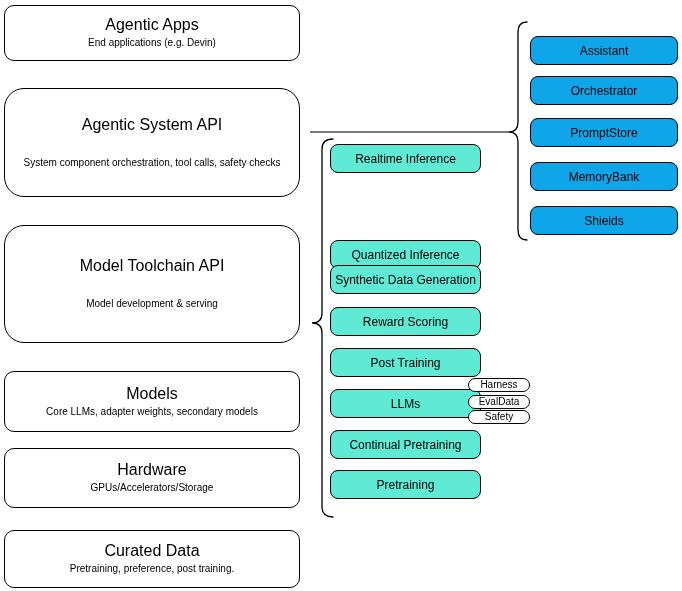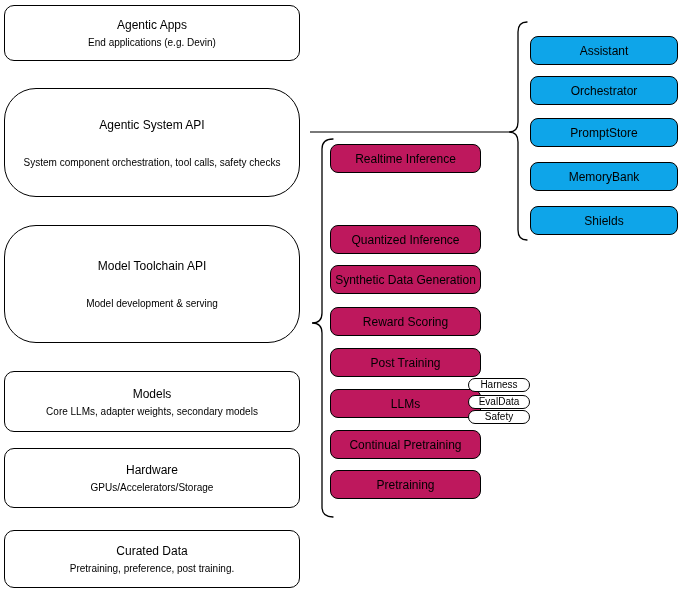--- a/index.html
+++ b/index.html
@@ -30,32 +30,32 @@
     border: 1px solid #000000;
     background: #ffffff;
     box-sizing: border-box;
     display: flex;
     flex-direction: column;
     align-items: center;
     justify-content: center;
     text-align: center;
   }
   .layer.r10 { border-radius: 10px; }
-  .layer.r27 { border-radius: 32px; gap: 20px; }
-  .layer .t { font-size: 12px; line-height: 16px; }
+  .layer.r27 { border-radius: 20px; gap: 20px; }
+  .layer .t { font-size: 16px; line-height: 16px; }
   .layer .s { font-size: 10px; line-height: 13px; margin-top: 3px; }
   
   .mid {
     position: absolute;
     left: 330px;
     width: 151px;
     height: 29px;
     border: 1px solid #000000;
     border-radius: 8px;
-    background: #be185d;
+    background: #5eead4;
     box-sizing: border-box;
     display: flex;
     align-items: center;
     justify-content: center;
     font-size: 12px;
     text-align: center;
   }
   
   .comp {
     position: absolute;
@@ -129,21 +129,21 @@
     <div class="t">Hardware</div>
     <div class="s">GPUs/Accelerators/Storage</div>
   </div>
 
   <div class="layer r10" style="top:530px;height:58px">
     <div class="t">Curated Data</div>
     <div class="s">Pretraining, preference, post training.</div>
   </div>
 
   <div class="mid" style="top:144px">Realtime Inference</div>
-  <div class="mid" style="top:225px">Quantized Inference</div>
+  <div class="mid" style="top:240px">Quantized Inference</div>
   <div class="mid" style="top:265px">Synthetic Data Generation</div>
   <div class="mid" style="top:307px">Reward Scoring</div>
   <div class="mid" style="top:348px">Post Training</div>
   <div class="mid" style="top:389px">LLMs</div>
   <div class="mid" style="top:470px">Pretraining</div>
   <div class="mid" style="top:430px">Continual Pretraining</div>
 
   <div class="pill" style="top:378px">Harness</div>
   <div class="pill" style="top:395px">EvalData</div>
   <div class="pill" style="top:410px">Safety</div>

